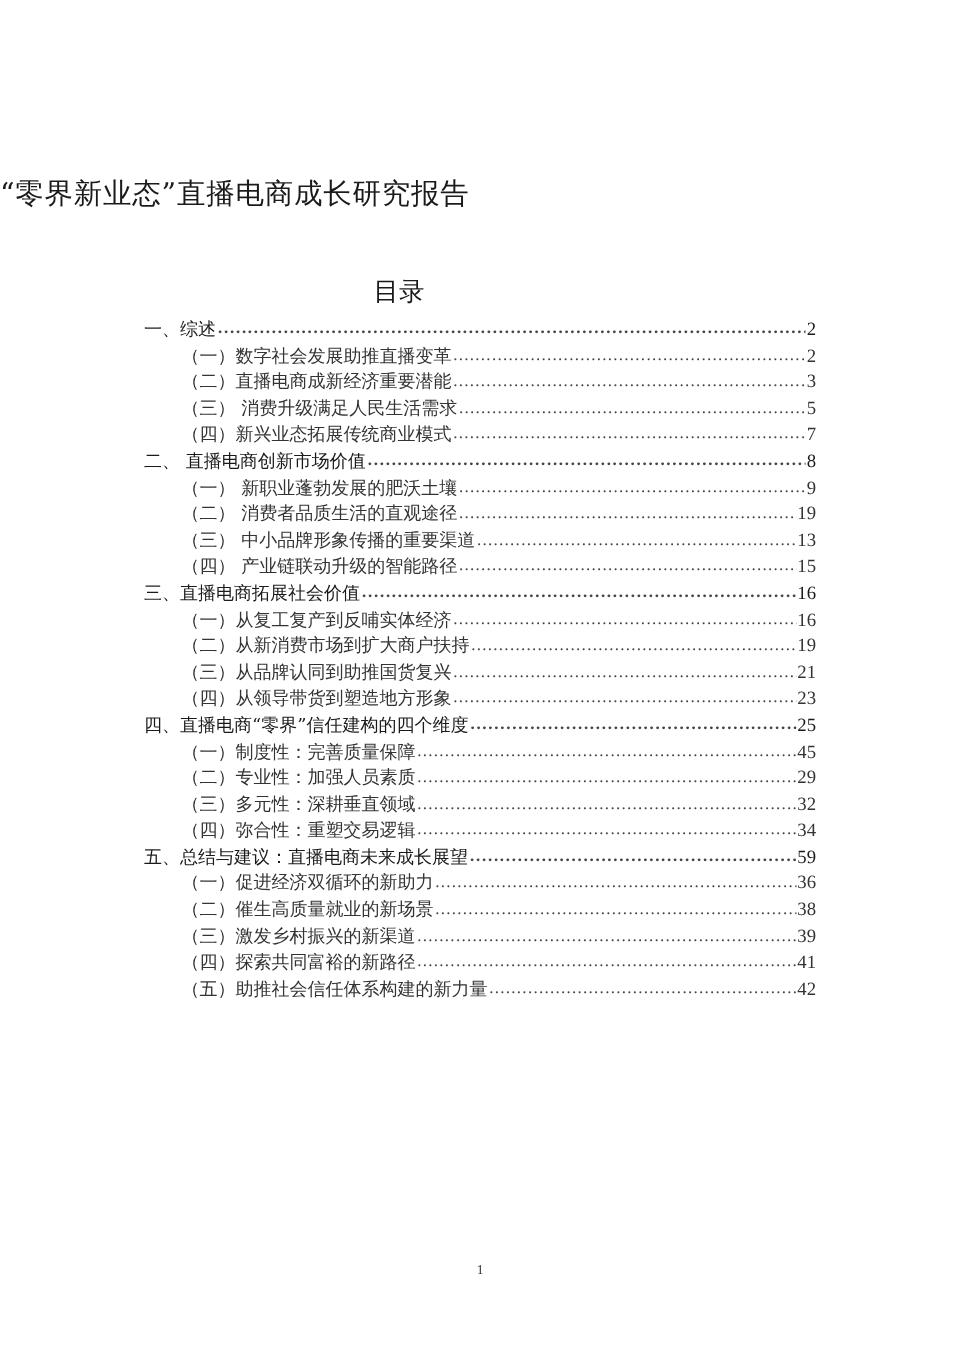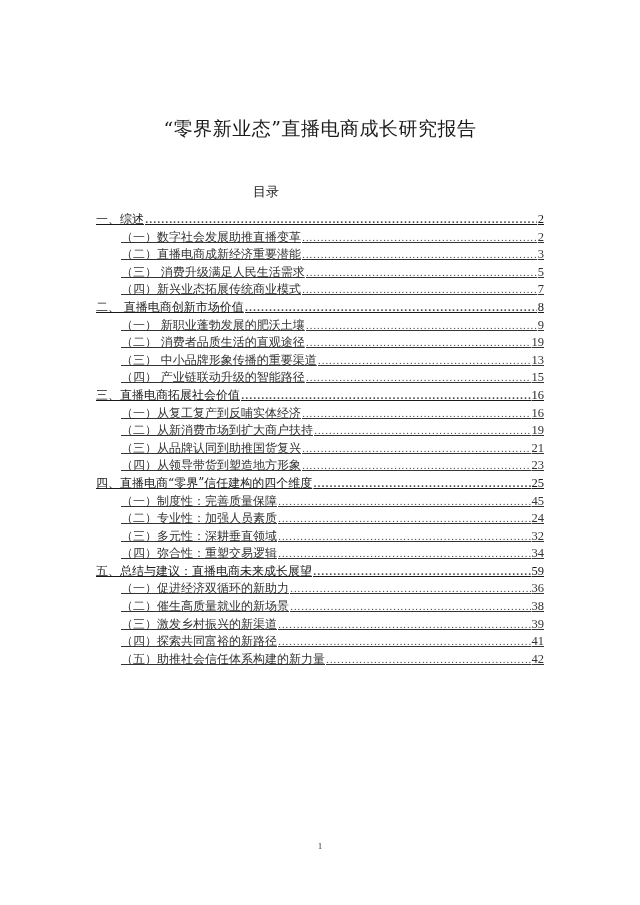--- a/index.html
+++ b/index.html
@@ -1,24 +1,24 @@
 <!DOCTYPE html>
 <html><head>
 <meta charset="utf-8">
 <style>
   html, body { margin: 0; padding: 0; background: #ffffff; }
   body { width: 640px; height: 905px; position: relative; overflow: hidden;
          font-family: "DejaVu Serif", "Liberation Serif", serif; color: #222; }
-  .doc-title { position: absolute; top: 116px; left: 0; width: 640px; text-align: center;
+  .doc-title { position: absolute; top: 116px; left: 0; width: 640px; text-align: left;
                font-size: 19px; letter-spacing: 0.5px; color: #1a1a1a; }
   .toc-heading { position: absolute; top: 183px; left: 0; width: 532px; text-align: center;
-                 font-size: 13px; color: #1a1a1a; }
+                 font-size: 17px; color: #1a1a1a; }
   .toc { position: absolute; top: 211px; left: 96px; width: 448px; }
   .toc-entry { display: flex; align-items: flex-end; height: 17.6px; line-height: 17.6px;
-               font-size: 12px; white-space: nowrap; text-decoration: underline; }
+               font-size: 12px; white-space: nowrap; }
   .toc-entry.l1 { padding-left: 0; color: #1a1a1a; }
   .toc-entry.l2 { padding-left: 25px; color: #333; }
   .toc-entry .label { flex: 0 0 auto; }
   .toc-entry .leader { flex: 1 1 auto; overflow: hidden; margin: 0 1px; color: #444;
                        font-size: 10px; letter-spacing: 0.5px; }
   .toc-entry.l1 .leader { font-weight: bold; }
   .toc-entry .leader::before { content: "......................................................................................................................................................................................................................................"; }
   .toc-entry .page { flex: 0 0 auto; font-family: "Liberation Serif", serif; font-size: 12.5px; }
   .page-number { position: absolute; top: 841px; left: 0; width: 640px; text-align: center;
                  font-size: 9px; color: #333; font-family: "Liberation Serif", serif; }
@@ -111,21 +111,21 @@
       <span class="page">25</span>
     </div>
     <div class="toc-entry l2">
       <span class="label">（一）制度性：完善质量保障</span>
       <span class="leader"></span>
       <span class="page">45</span>
     </div>
     <div class="toc-entry l2">
       <span class="label">（二）专业性：加强人员素质</span>
       <span class="leader"></span>
-      <span class="page">24</span>
+      <span class="page">29</span>
     </div>
     <div class="toc-entry l2">
       <span class="label">（三）多元性：深耕垂直领域</span>
       <span class="leader"></span>
       <span class="page">32</span>
     </div>
     <div class="toc-entry l2">
       <span class="label">（四）弥合性：重塑交易逻辑</span>
       <span class="leader"></span>
       <span class="page">34</span>

